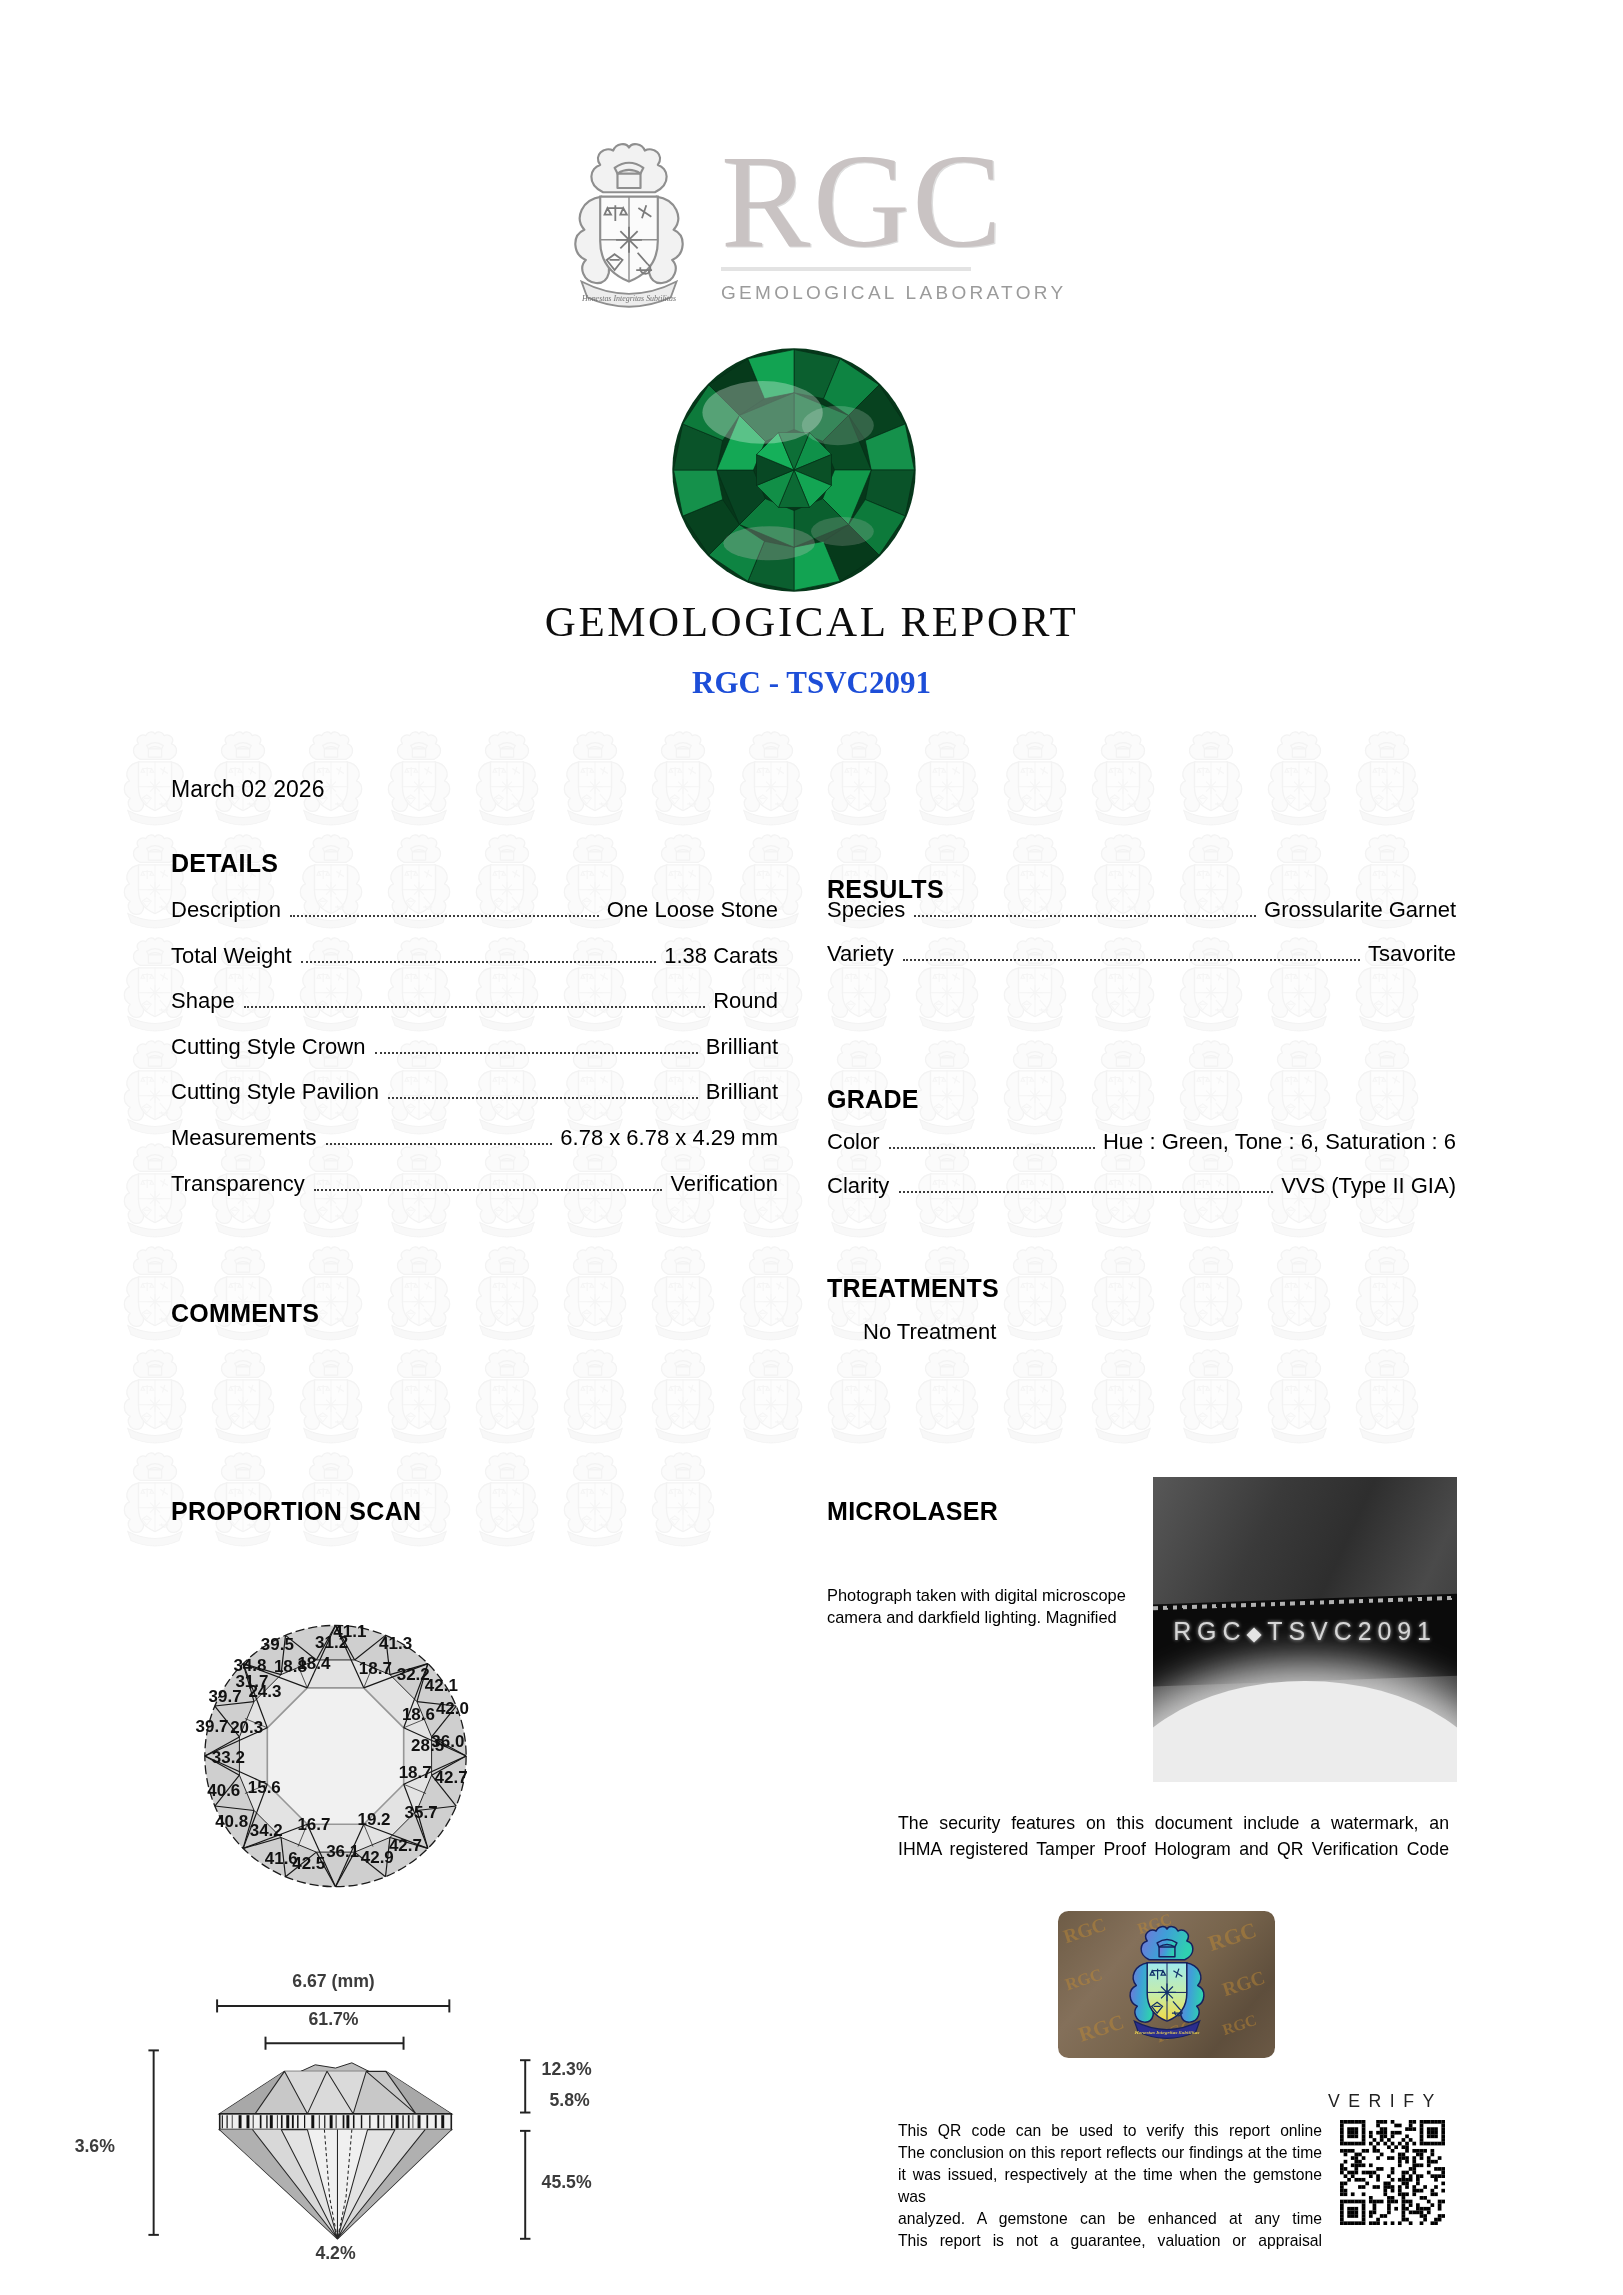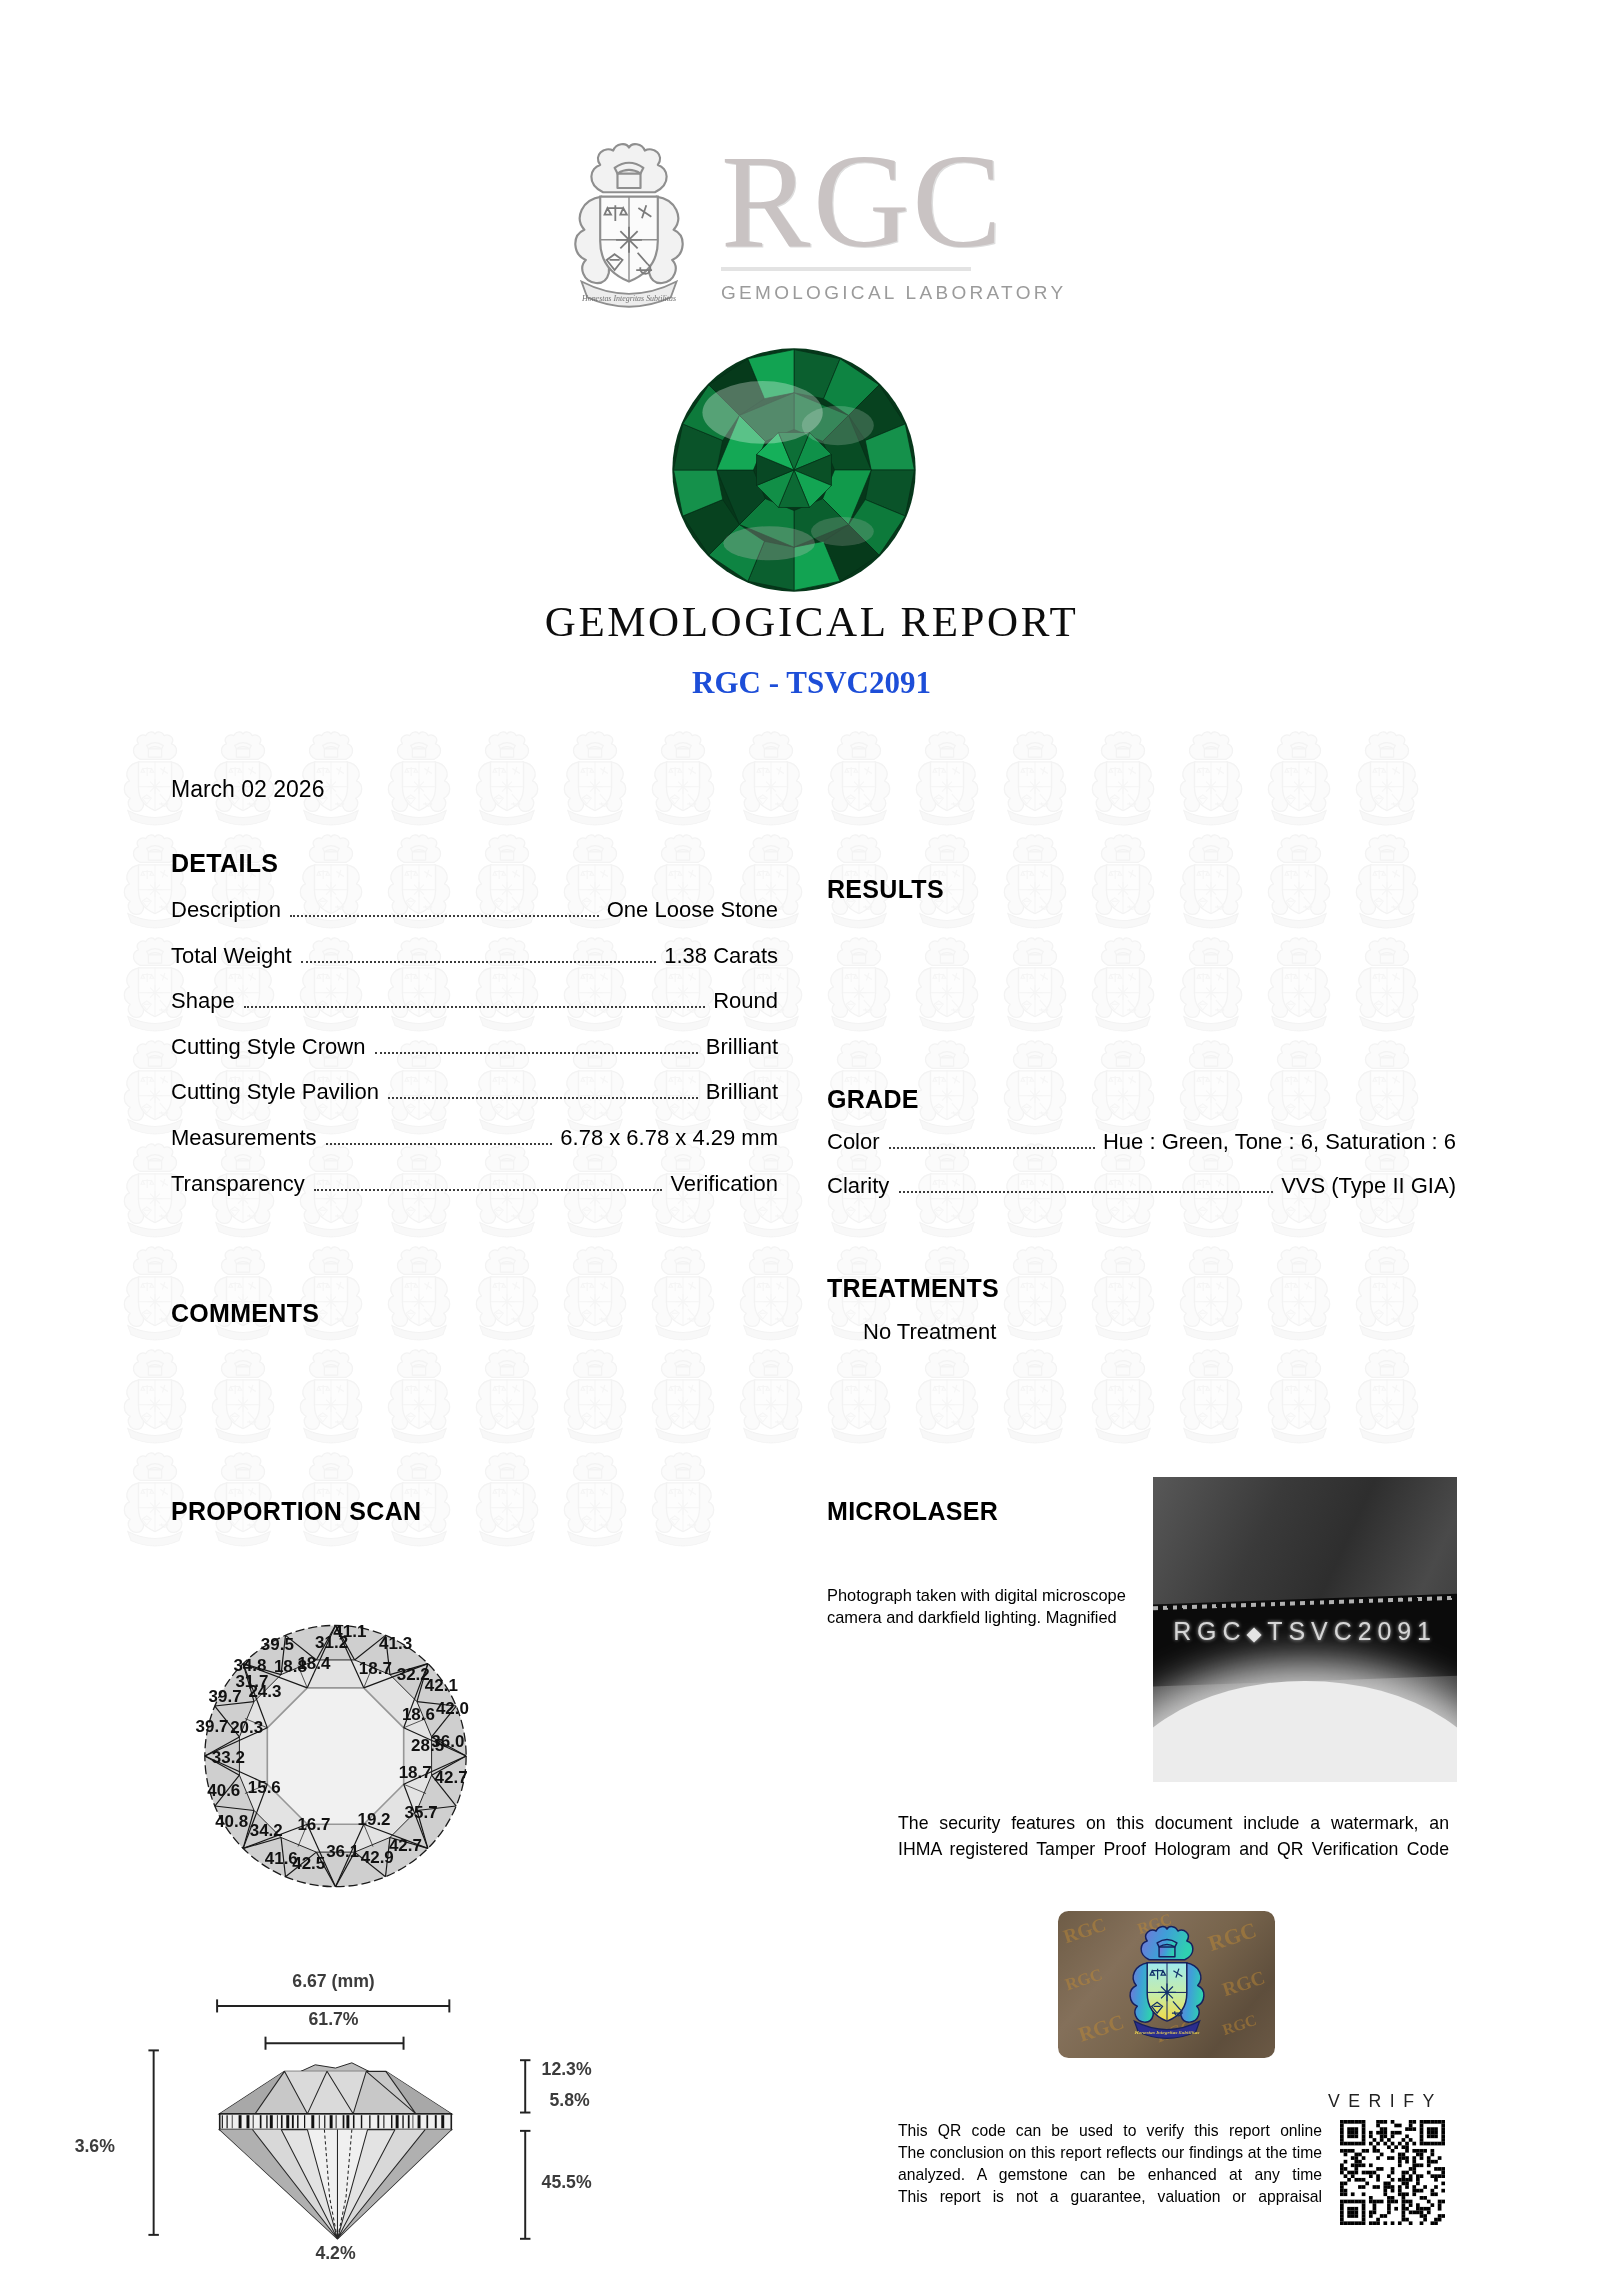--- a/index.html
+++ b/index.html
@@ -2436,20 +2436,32 @@
         <span class="val">6.78 x 6.78 x 4.29 mm</span>
       </div>
     <div class="row">
         <span>Transparency</span>
         <span class="leader"></span>
         <span class="val">Verification</span>
       </div>
   </div>
 
   <div class="abs h" style="left:827px;top:849px;margin-top:26px;">RESULTS</div>
+  <div class="abs rows rows-r" style="left:827px;top:898px;width:629px;">
+    <div class="row">
+        <span>Species</span>
+        <span class="leader"></span>
+        <span class="val">Grossularite Garnet</span>
+      </div>
+    <div class="row">
+        <span>Variety</span>
+        <span class="leader"></span>
+        <span class="val">Tsavorite</span>
+      </div>
+  </div>
 
   <div class="abs h" style="left:827px;top:1085px;">GRADE</div>
   <div class="abs rows rows-r" style="left:827px;top:1130px;width:629px;">
     <div class="row">
         <span>Color</span>
         <span class="leader"></span>
         <span class="val">Hue : Green, Tone : 6, Saturation : 6</span>
       </div>
     <div class="row">
         <span>Clarity</span>
@@ -3056,18 +3068,19 @@
       <rect x="14" y="28" width="1.02" height="1.02" fill="#000"></rect>
       <rect x="16" y="28" width="1.02" height="1.02" fill="#000"></rect>
       <rect x="19" y="28" width="1.02" height="1.02" fill="#000"></rect>
       <rect x="22" y="28" width="1.02" height="1.02" fill="#000"></rect>
       <rect x="25" y="28" width="1.02" height="1.02" fill="#000"></rect>
       <rect x="26" y="28" width="1.02" height="1.02" fill="#000"></rect>
     </svg>
   <div class="abs disclaimer">
     <div>This QR code can be used to verify this report online</div>
     <div>The conclusion on this report reflects our findings at the time</div>
+    <div>it was issued, respectively at the time when the gemstone was</div>
     <div>analyzed. A gemstone can be enhanced at any time</div>
     <div>This report is not a guarantee, valuation or appraisal</div>
   </div>
 
 </div>
 
 
 </body></html>

